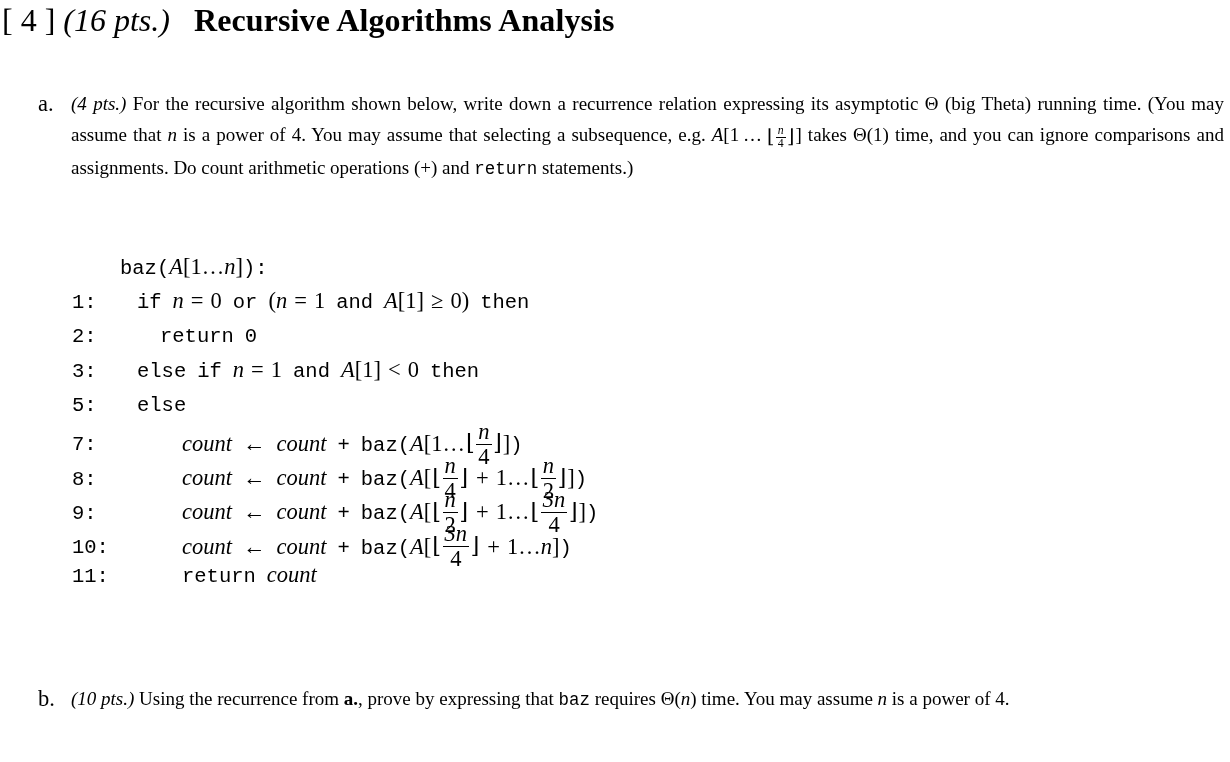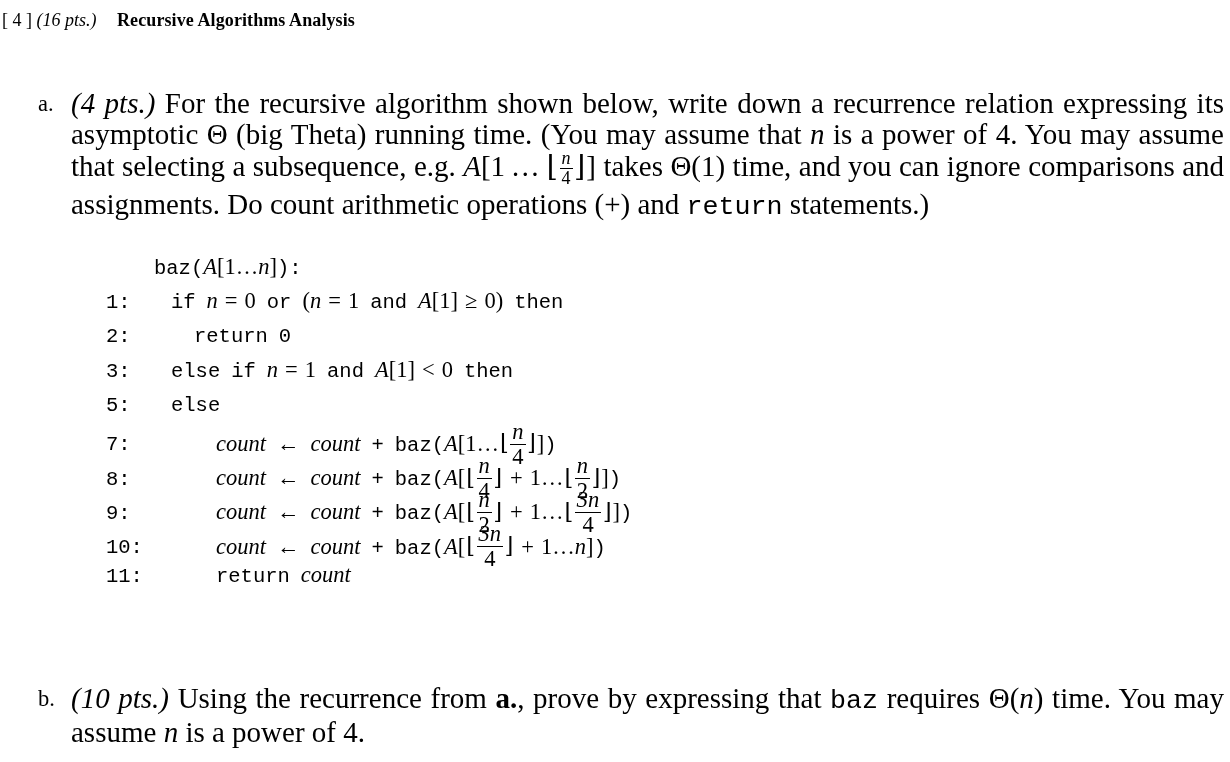--- a/index.html
+++ b/index.html
@@ -22,21 +22,21 @@
     height: 762px;
     padding: 0;
   }
 
   
   .heading {
     position: absolute;
     left: 2px;
     top: 5px;
     white-space: nowrap;
-    font-size: 18px;
+    font-size: 32px;
     line-height: 30px;
   }
   .heading .qnum { font-style: normal; }
   .heading .pts {
     font-style: italic;
   }
   .heading .htitle {
     font-weight: bold;
     margin-left: 16px;
     letter-spacing: 0.1px;
@@ -55,21 +55,21 @@
     position: absolute;
     left: 0;
     top: 0;
     width: 28px;
     font-size: 22.5px;
     line-height: 31px;
     text-align: left;
   }
   .ptext {
     margin-left: 33px;
-    font-size: 29px;
+    font-size: 19px;
     line-height: 31px;
     text-align: justify;
     text-justify: inter-word;
   }
   .ptext p { margin: 0; }
 
   .pts-inline { font-style: italic; }
   .bold { font-weight: bold; }
   .mi {
     font-family: "Liberation Serif", "DejaVu Serif", serif;
@@ -87,21 +87,20 @@
     position: absolute;
     left: 72px;
     top: 250px;
     font-size: 22.5px;
     line-height: 34.2px;
   }
   .codeline {
     display: block;
     white-space: nowrap;
     height: 34.2px;
-    margin-left: 34px;
   }
   .lineno {
     display: inline-block;
     width: 48px;
     font-family: "Liberation Mono", "DejaVu Sans Mono", monospace;
     font-size: 20.5px;
     text-align: left;
     vertical-align: baseline;
   }
   .body-ind {

